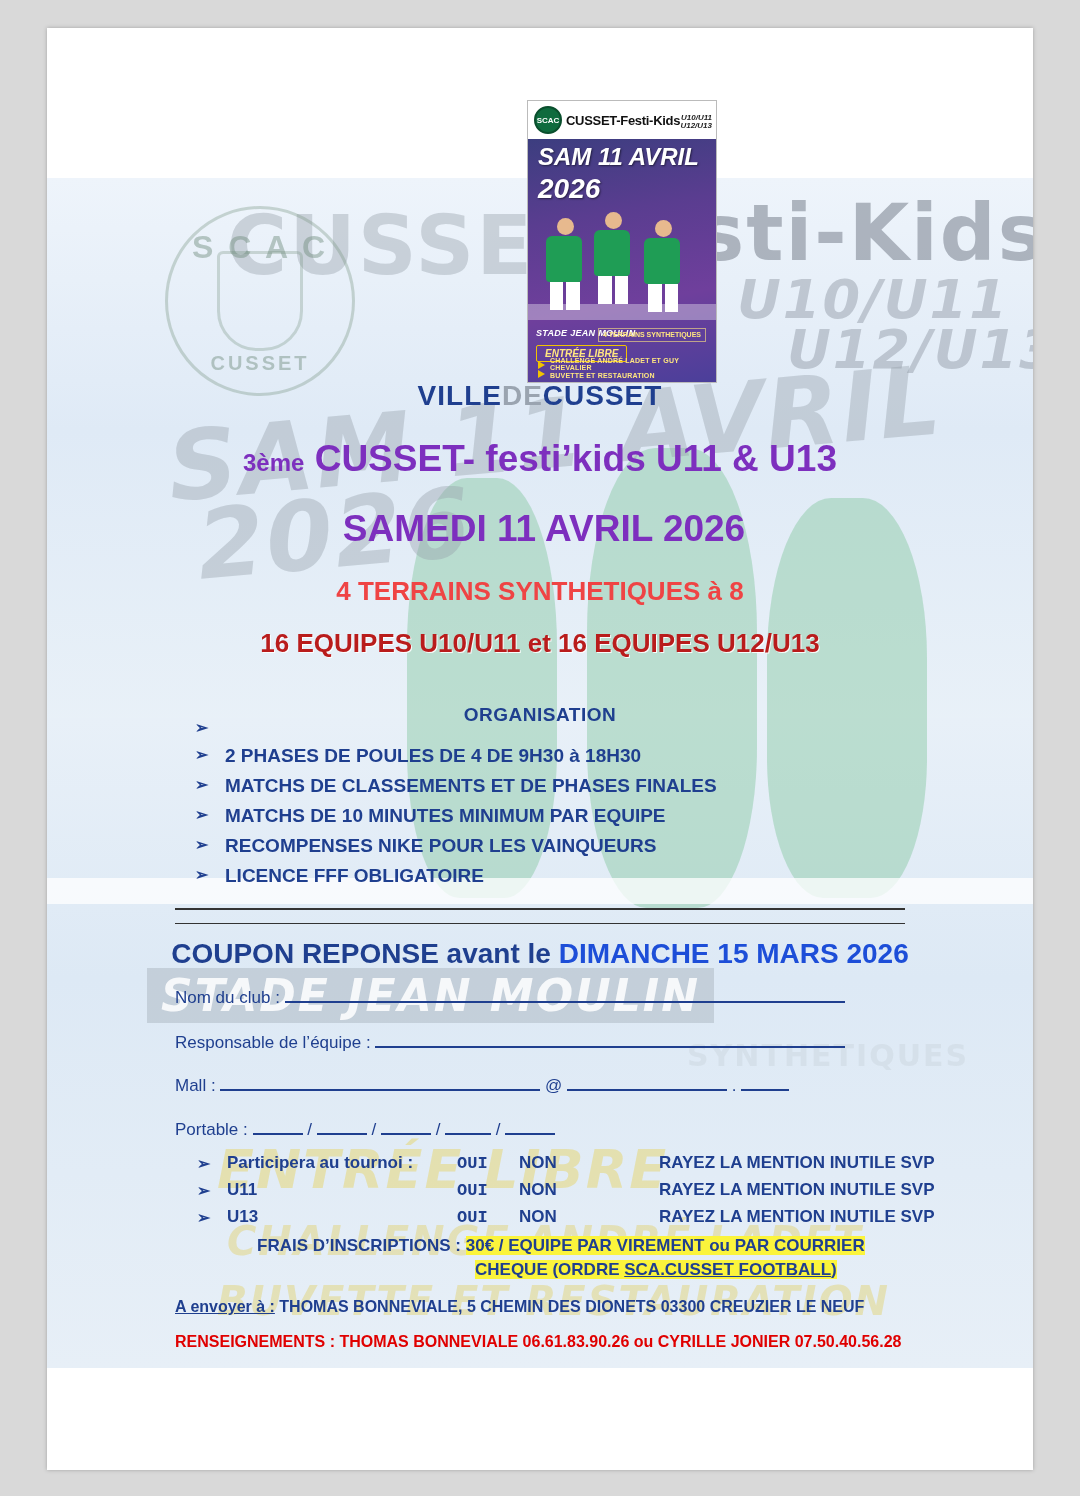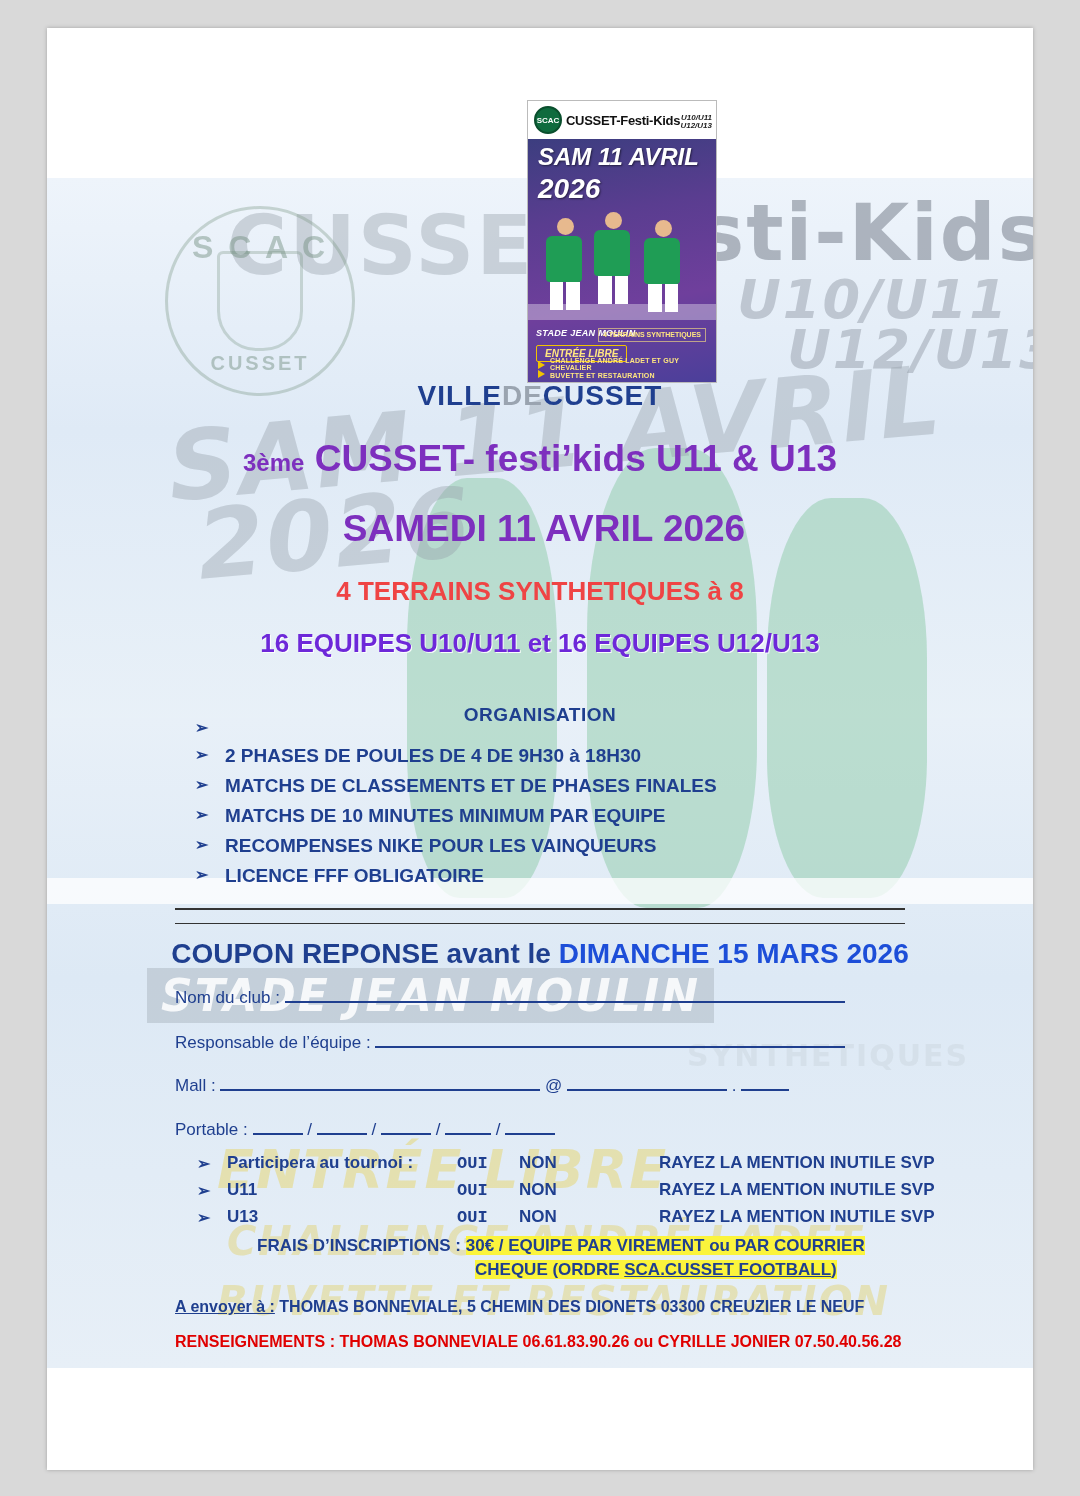--- a/index.html
+++ b/index.html
@@ -162,21 +162,21 @@
   .h-date {
     position:absolute; top:480px; left:0; width:100%; text-align:center;
     color:#7d2fbe; font-weight:bold; font-size:37px;padding-left:8px;
   }
   .h-terr {
     position:absolute; top:548px; left:0; width:100%; text-align:center;
     color:#ef4444; font-weight:bold; font-size:26px;
   }
   .h-equipes {
     position:absolute; top:600px; left:0; width:100%; text-align:center;
-    color:#6d28d9; font-weight:bold; font-size:26px;
+    color:#b91c1c; font-weight:bold; font-size:26px;
     text-shadow:1px 1px 0 rgba(255,255,255,.9);
   }
   .h-orga {
     position:absolute; top:676px; left:0; width:100%; text-align:center;
     color:#1f3f8f; font-weight:bold; font-size:19px; letter-spacing:.5px;
   }
 
   .orga-list {
     position:absolute; top:690px; left:148px; width:800px;
   }

